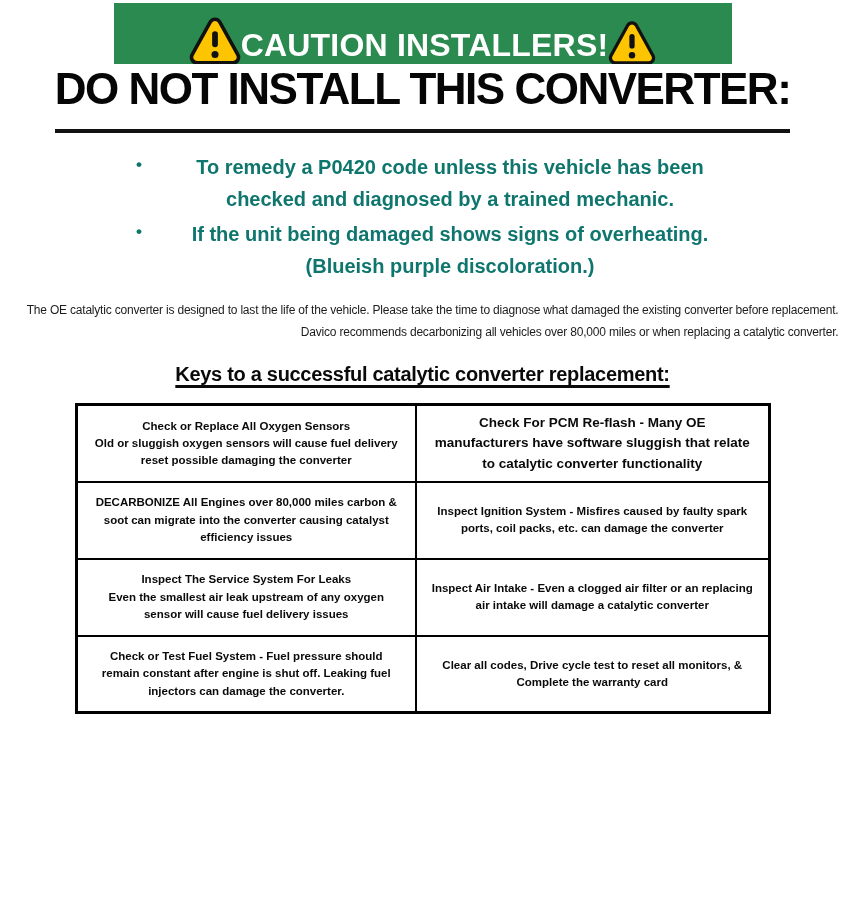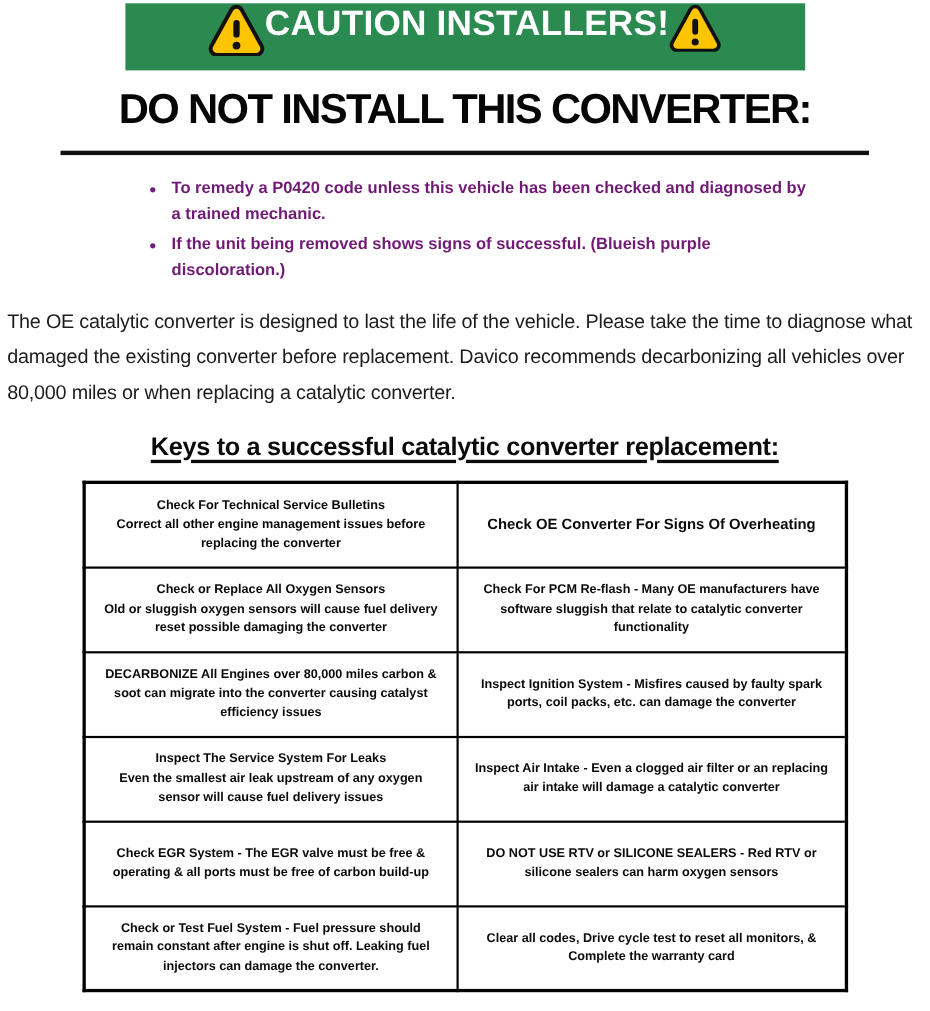--- a/index.html
+++ b/index.html
@@ -17,39 +17,38 @@
     background: #ffffff;
   }
 
   
   .banner {
     width: 618px;
     height: 61px;
     margin: 3px auto 0 auto;
     background: #2a8a4f;
     display: flex;
-    align-items: flex-start;
+    align-items: flex-end;
     justify-content: center;
     gap: 0;
   }
   .banner-text {
     color: #ffffff;
     font-weight: 700;
     font-size: 32px;
     letter-spacing: 0.2px;
     white-space: nowrap;
   }
   .warn-icon { display: inline-flex; }
   .warn-icon svg { display: block; }
 
   
   .main-title {
-    margin-top: 15px;
     text-align: center;
-    font-size: 38px;
+    font-size: 44px;
     font-weight: 800;
     letter-spacing: -1.5px;
     color: #060606;
     white-space: nowrap;
   }
 
   
   .divider {
     width: 735px;
     height: 4px;
@@ -60,51 +59,52 @@
 
   
   .bullets {
     margin: 18px 0 0 132px;
     width: 612px;
     list-style: none;
   }
   .bullets li {
     position: relative;
     padding-left: 24px;
-    font-size: 15px;
+    font-size: 20px;
     font-weight: 700;
     line-height: 1.6;
-    color: #701a75;
+    color: #0f766e;
     margin-bottom: 3px;
+    text-align: center;
   }
   .bullets li::before {
     content: "•";
     position: absolute;
     left: 4px;
     top: 0;
     font-size: 17px;
   }
 
   
   .intro {
     margin: 18px auto 0 auto;
     width: 832px;
-    text-align: left;
-    font-size: 18px;
+    text-align: right;
+    font-size: 12px;
     font-weight: 400;
     line-height: 1.8;
     color: #1c1c1c;
     letter-spacing: -0.2px;
   }
 
   
   .keys-heading {
     margin-top: 20px;
     text-align: center;
-    font-size: 23px;
+    font-size: 20px;
     font-weight: 800;
     letter-spacing: -0.3px;
     text-decoration: underline;
     text-decoration-thickness: 2.5px;
     text-underline-offset: 4px;
     color: #0a0a0a;
   }
 
   
   .keys-table {
@@ -152,56 +152,47 @@
       </svg>
     </span>
   </div>
 
   <h1 class="main-title">DO NOT INSTALL THIS CONVERTER:</h1>
 
   <div class="divider"></div>
 
   <ul class="bullets">
     <li>To remedy a P0420 code unless this vehicle has been checked and diagnosed by a trained mechanic.</li>
-    <li>If the unit being removed shows signs of successful. (Blueish purple discoloration.)</li>
+    <li>If the unit being damaged shows signs of overheating. (Blueish purple discoloration.)</li>
   </ul>
 
   <p class="intro">The OE catalytic converter is designed to last the life of the vehicle. Please take the time to diagnose what damaged the existing converter before replacement. Davico recommends decarbonizing all vehicles over 80,000 miles or when replacing a catalytic converter.</p>
 
   <h2 class="keys-heading">Keys to a successful catalytic converter replacement:</h2>
 
   <table class="keys-table">
     <colgroup>
         <col class="left-col">
         <col class="right-col">
       </colgroup>
     <tbody>
-      <tr>
-        <td class="cell-left">Check For Technical Service Bulletins
-Correct all other engine management issues before replacing the converter</td>
-        <td class="cell-right">Check OE Converter For Signs Of Overheating</td>
-      </tr>
       <tr>
         <td class="cell-left">Check or Replace All Oxygen Sensors
 Old or sluggish oxygen sensors will cause fuel delivery reset possible damaging the converter</td>
         <td class="cell-right">Check For PCM Re-flash - Many OE manufacturers have software sluggish that relate to catalytic converter functionality</td>
       </tr>
       <tr>
         <td class="cell-left">DECARBONIZE All Engines over 80,000 miles carbon &amp; soot can migrate into the converter causing catalyst efficiency issues</td>
         <td class="cell-right">Inspect Ignition System - Misfires caused by faulty spark ports, coil packs, etc. can damage the converter</td>
       </tr>
       <tr>
         <td class="cell-left">Inspect The Service System For Leaks
 Even the smallest air leak upstream of any oxygen sensor will cause fuel delivery issues</td>
         <td class="cell-right">Inspect Air Intake - Even a clogged air filter or an replacing air intake will damage a catalytic converter</td>
       </tr>
       <tr>
-        <td class="cell-left">Check EGR System - The EGR valve must be free &amp; operating &amp; all ports must be free of carbon build-up</td>
-        <td class="cell-right">DO NOT USE RTV or SILICONE SEALERS - Red RTV or silicone sealers can harm oxygen sensors</td>
-      </tr>
-      <tr>
         <td class="cell-left">Check or Test Fuel System - Fuel pressure should remain constant after engine is shut off.  Leaking fuel injectors can damage the converter.</td>
         <td class="cell-right">Clear all codes,  Drive cycle test to reset all monitors, &amp; Complete the warranty card</td>
       </tr>
     </tbody>
   </table>
 
 </div>
 
 </body></html>

